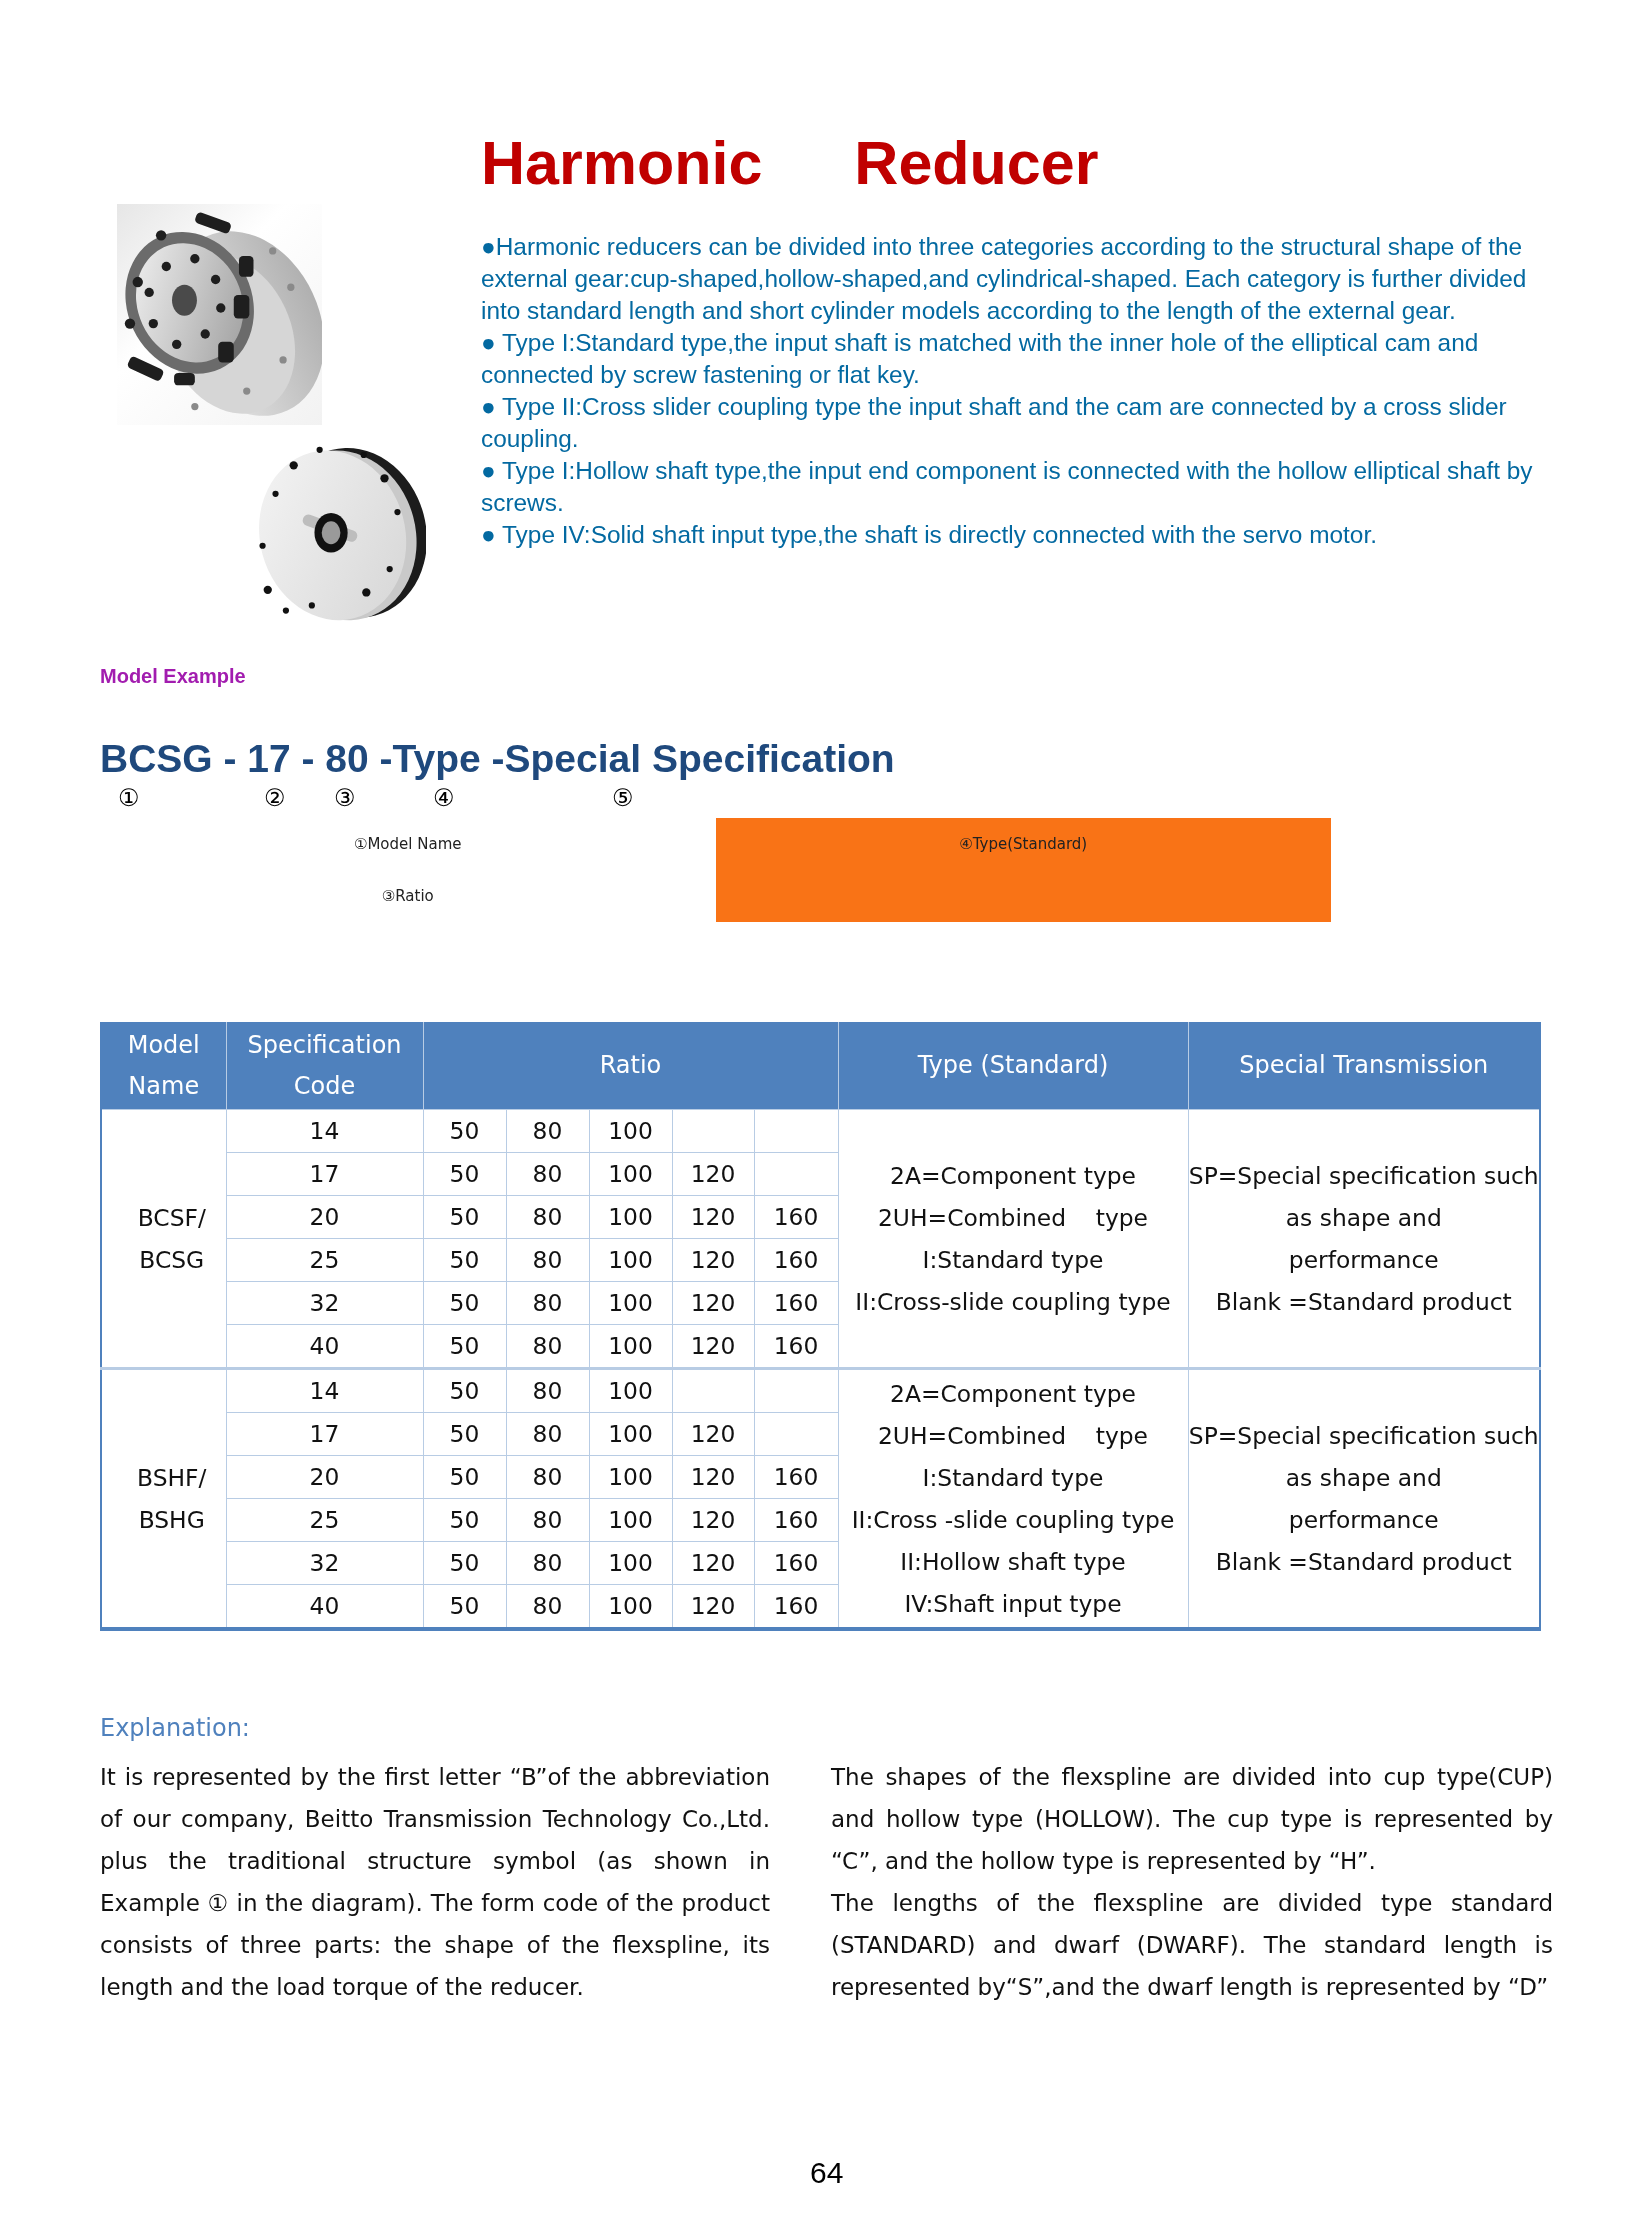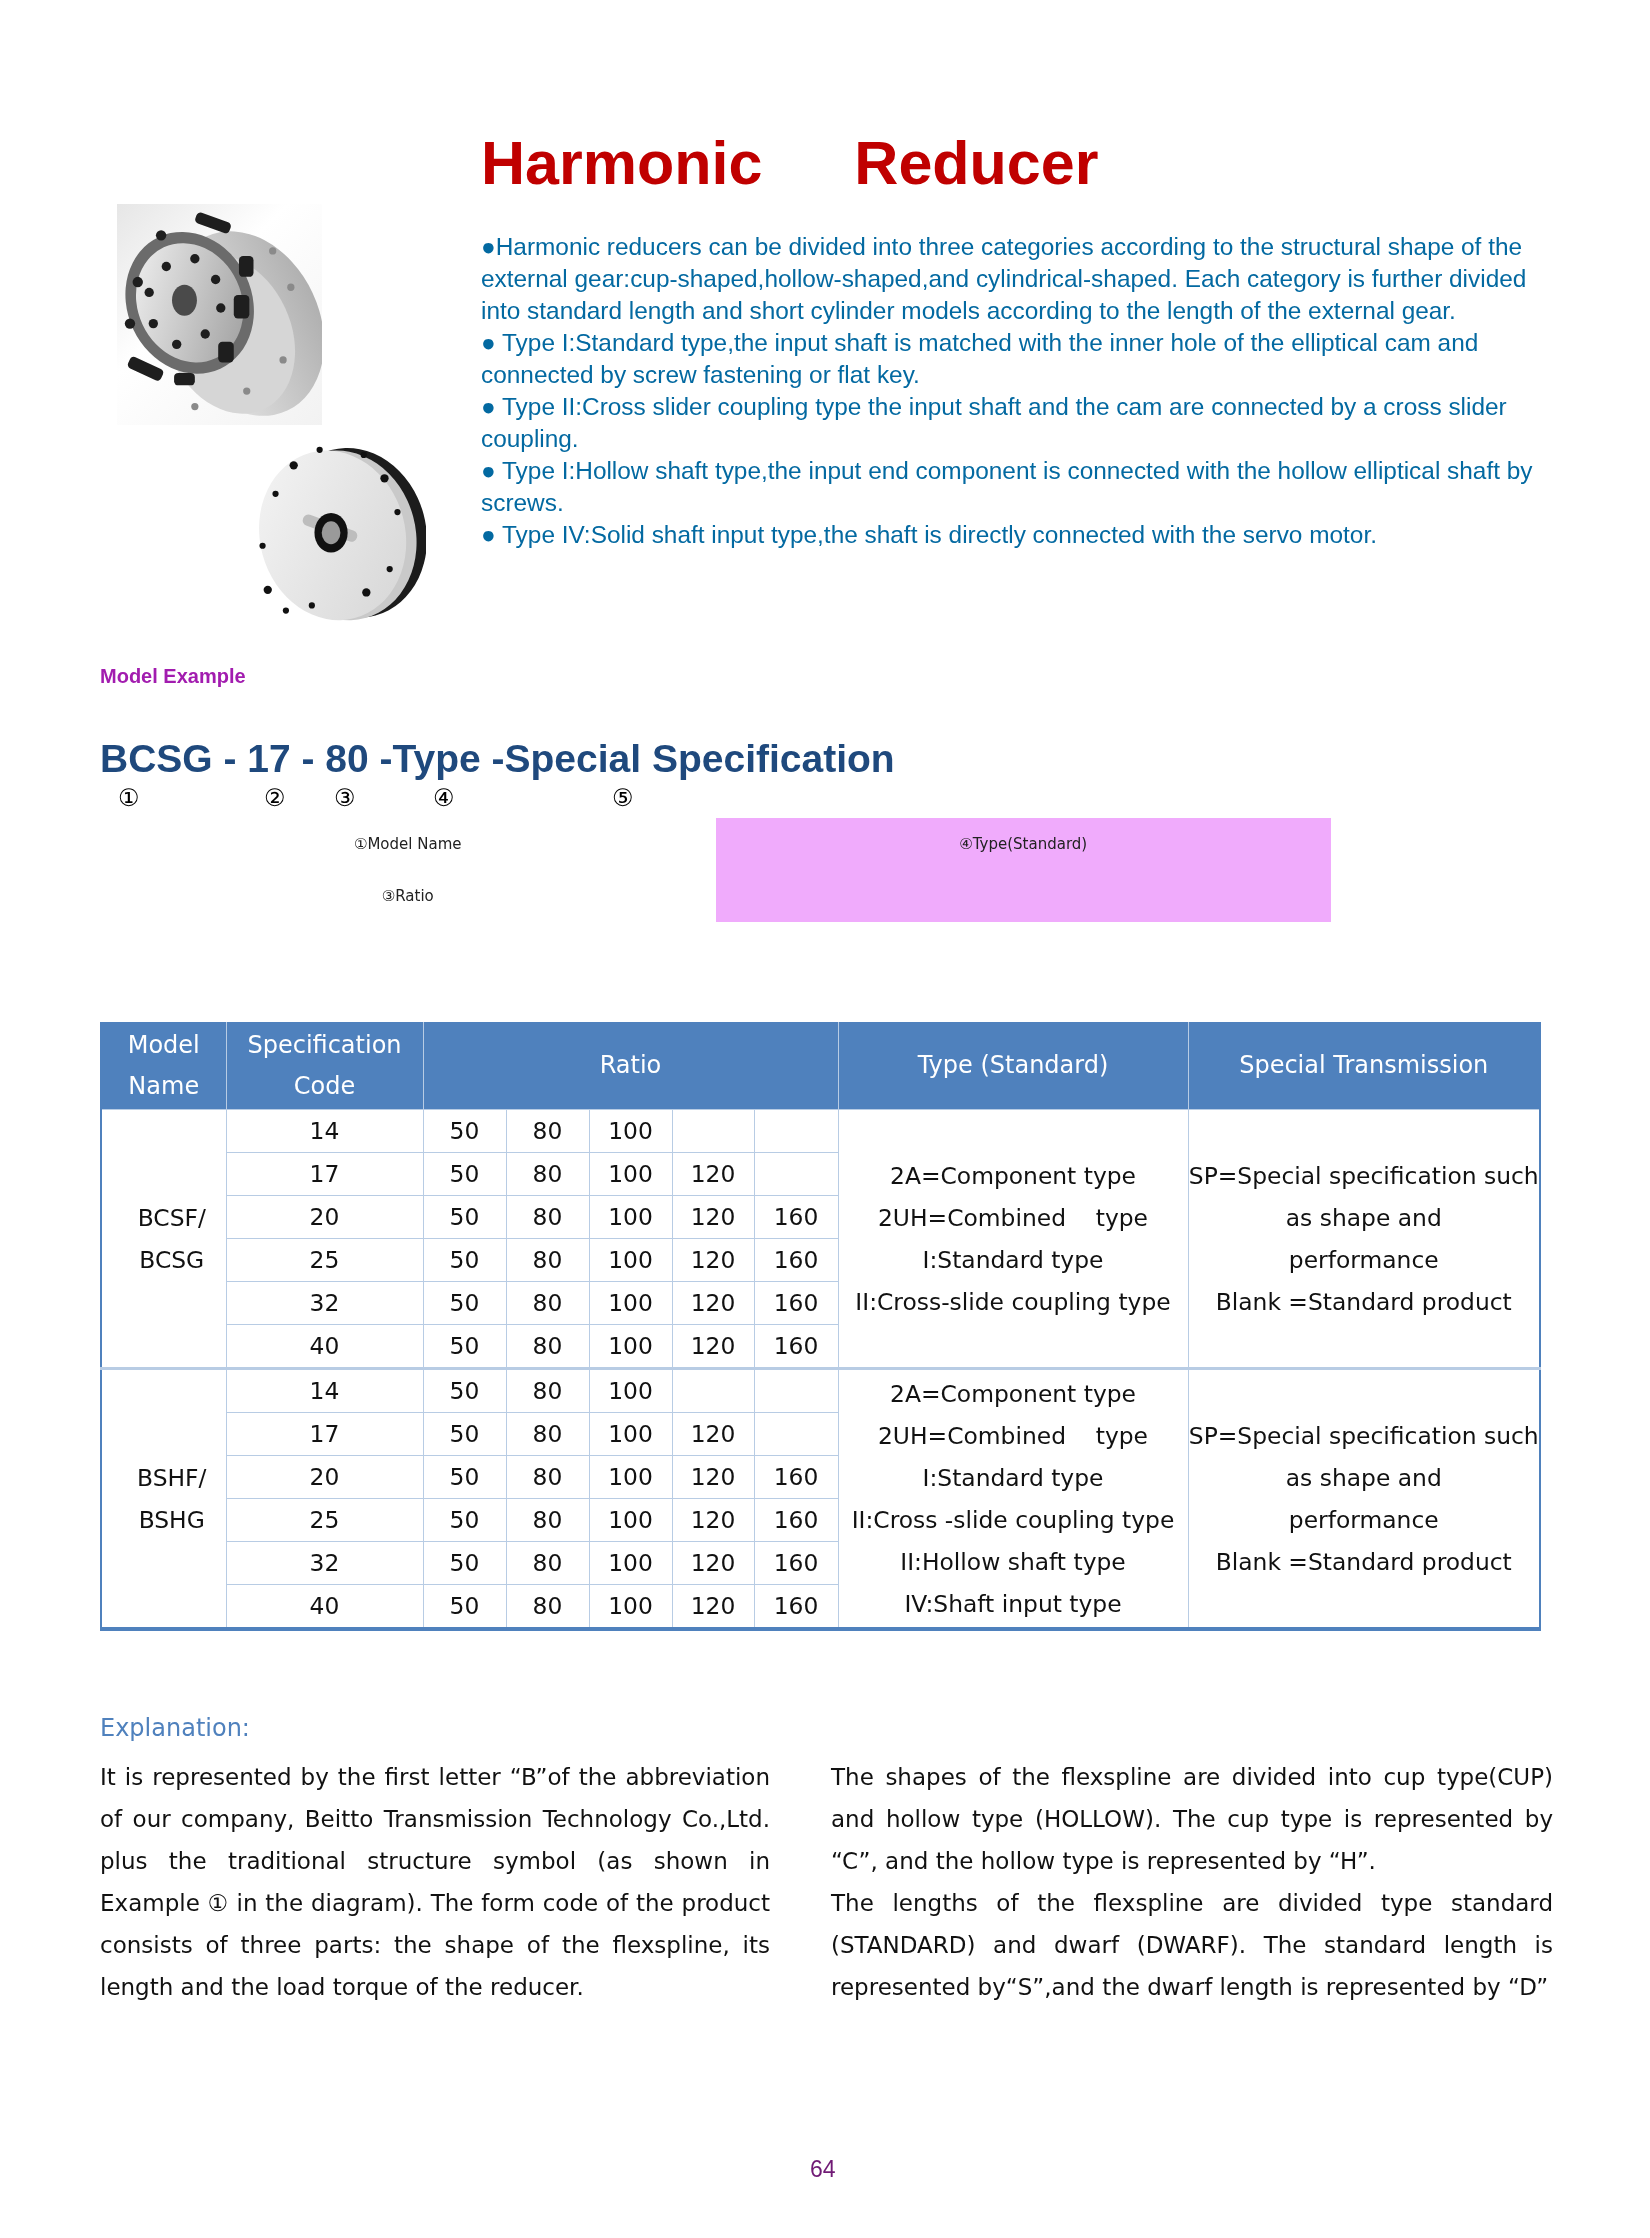--- a/index.html
+++ b/index.html
@@ -21,42 +21,42 @@
 
   
   .h-model { left:100px; top:665px; font-weight:bold; font-size:20px; color:#a21caf; }
   .h-code { left:100px; top:737px; font-weight:bold; font-size:39px; color:#1F497D; white-space:pre; }
   .circ { top:784px; font-size:24px; color:#000; font-family:"DejaVu Sans", sans-serif; }
 
   
   .legend { left:100px; top:818px; width:1231px; }
   .legend .row { display:flex; height:52px; }
   .legend .cell { width:616px; display:flex; align-items:center; justify-content:center; font-family:"DejaVu Sans", sans-serif; font-size:15px; color:#222; }
-  .legend .grey { background:#f0abfc; }
+  .legend .grey { background:#f97316; }
 
   
   .spec { left:100px; top:1022px; border-collapse:collapse; table-layout:fixed; font-family:"DejaVu Sans", sans-serif; color:#111; }
   .spec th { background:#4F81BD; color:#fff; font-weight:normal; font-size:24px; line-height:41px; border-right:1.6px solid #B8CCE4; text-align:center; vertical-align:middle; height:87px; padding:0; }
   .spec th:last-child { border-right:none; }
   .spec td { border:1.6px solid #B8CCE4; font-size:23.4px; text-align:center; vertical-align:middle; height:42px; padding:0; }
   .spec .group-sep td { border-top:3.6px solid #B8CCE4; }
   .spec td.multi { line-height:42px; font-size:23.4px; }
   .spec td.model { line-height:42px; font-size:23.4px;padding-left:16px; }
   .spec { border-left:2.1px solid #4F81BD; border-right:2.1px solid #4F81BD; border-bottom:4.2px solid #4F81BD; }
   .spec td.first-col { border-left:none; }
   .spec td.last-col { border-right:none; }
 
   
   .h-expl { left:100px; top:1714px; font-family:"DejaVu Sans", sans-serif; font-size:24px; color:#4F81BD; }
   .expl { font-family:"DejaVu Sans", sans-serif; font-size:23px; line-height:42px; color:#111; text-align:justify; }
   .expl p { margin:0; }
   .expl-left { left:100px; top:1756px; width:670px; }
   .expl-right { left:831px; top:1756px; width:722px; }
 
-  .pageno { left:810px; top:2156px; font-size:23px; color:#701a75; }
+  .pageno { left:810px; top:2156px; font-size:30px; color:#000000; }
 </style>
 </head>
 <body>
 
 <div class="abs title"><span>Harmonic</span><span class="t2">Reducer</span></div>
 
 <div class="abs img1">
   <svg width="205" height="221" viewBox="0 0 395 425">
     <defs>
       <linearGradient id="metal1" x1="0" y1="0" x2="1" y2="1">

